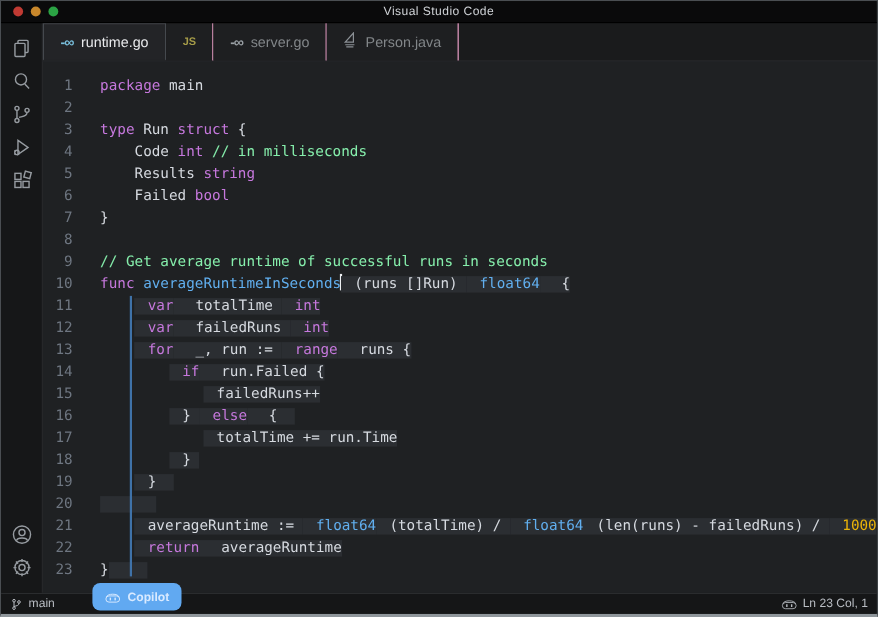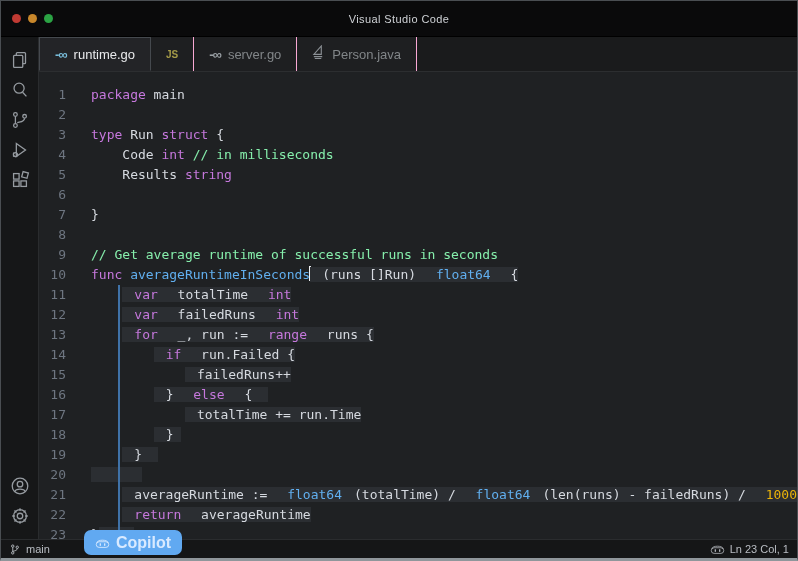--- a/index.html
+++ b/index.html
@@ -9,21 +9,21 @@
   .frame {
     position:absolute; inset:0;
     border:1px solid #4a4e52;
     border-bottom:3px solid #8f969b;
     display:flex; flex-direction:column;
     background:#1f2123;
   }
 
   
   .titlebar {
-    height:36px; background:#0a0a0b; flex:0 0 auto;
+    height:20px; background:#0a0a0b; flex:0 0 auto;
     display:flex; align-items:center; position:relative;
     border-bottom:1px solid #000;
   }
   .lights { display:flex; gap:7px; margin-left:11px; }
   .light { width:9px; height:9px; border-radius:50%; }
   .light.red { background:#c03a33; }
   .light.yellow { background:#c8872b; }
   .light.green { background:#2ba344; }
   .title {
     position:absolute; left:0; right:0; text-align:center;
@@ -100,21 +100,21 @@
   }
   .sb-group { display:flex; align-items:center; gap:5px; cursor:pointer; }
   .sb-group svg { stroke:#b9bdc3; fill:none; stroke-width:1.2; }
 
   
   .copilot-btn {
     position:absolute; left:84px; top:530px; height:25px;
     background:#61a9f1; border-radius:7px; display:flex; align-items:center;
     gap:6px; padding:0 11px; cursor:pointer; z-index:5;
   }
-  .copilot-btn .label { color:#d9eaff; font-size:16px; font-weight:bold; }
+  .copilot-btn .label { color:#d9eaff; font-size:11px; font-weight:bold; }
   .copilot-btn svg { stroke:#d9eaff; fill:none; stroke-width:1.4; }
 </style>
 </head>
 <body>
 
 <div class="frame">
 
   <div class="titlebar">
     <div class="lights">
       <div class="light red"></div>
@@ -223,20 +223,21 @@
             <div class="cline">
               <span class="ln">4</span>
               <span class="code"><span class="tok-p">    Code </span><span class="tok-k">int</span><span class="tok-p"> </span><span class="tok-c">// in milliseconds</span></span>
             </div>
             <div class="cline">
               <span class="ln">5</span>
               <span class="code"><span class="tok-p">    Results </span><span class="tok-k">string</span></span>
             </div>
             <div class="cline">
               <span class="ln">6</span>
+              <span class="code"><span class="tok-p">    Failed </span><span class="tok-k">bool</span></span>
             </div>
             <div class="cline">
               <span class="ln">7</span>
               <span class="code"><span class="tok-p">}</span></span>
             </div>
             <div class="cline">
               <span class="ln">8</span>
               <span class="code"></span>
             </div>
             <div class="cline">

